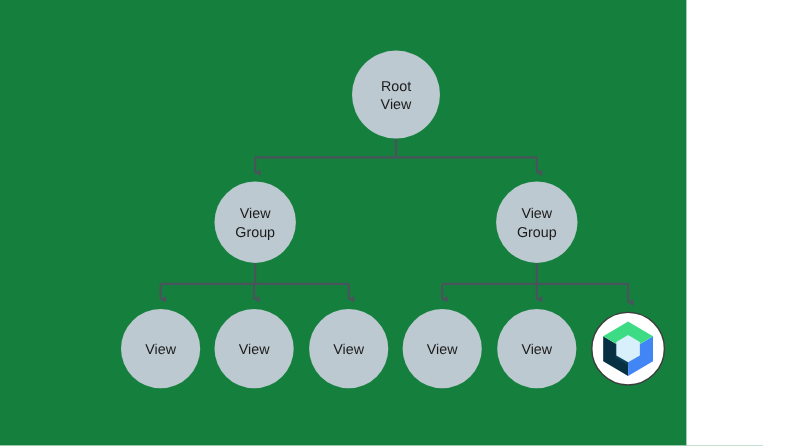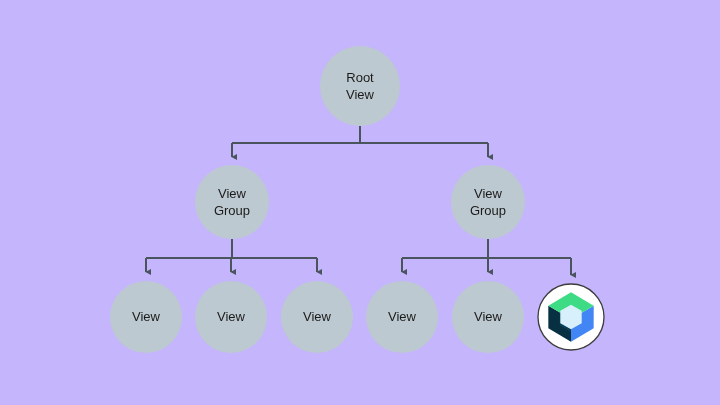--- a/index.html
+++ b/index.html
@@ -8,23 +8,23 @@
     background: #ffffff;
   }
   body {
     width: 720px;
     height: 405px;
     overflow: hidden;
     font-family: "Liberation Sans", sans-serif;
   }
   #diagram-root {
     position: relative;
-    width: 720px;
+    width: 624px;
     height: 405px;
-    background: #c4b5fd;
+    background: #15803d;
   }
   #tree-svg {
     position: absolute;
     top: 0;
     left: 0;
     width: 720px;
     height: 405px;
   }
   .node-label {
     font-family: "Liberation Sans", sans-serif;

